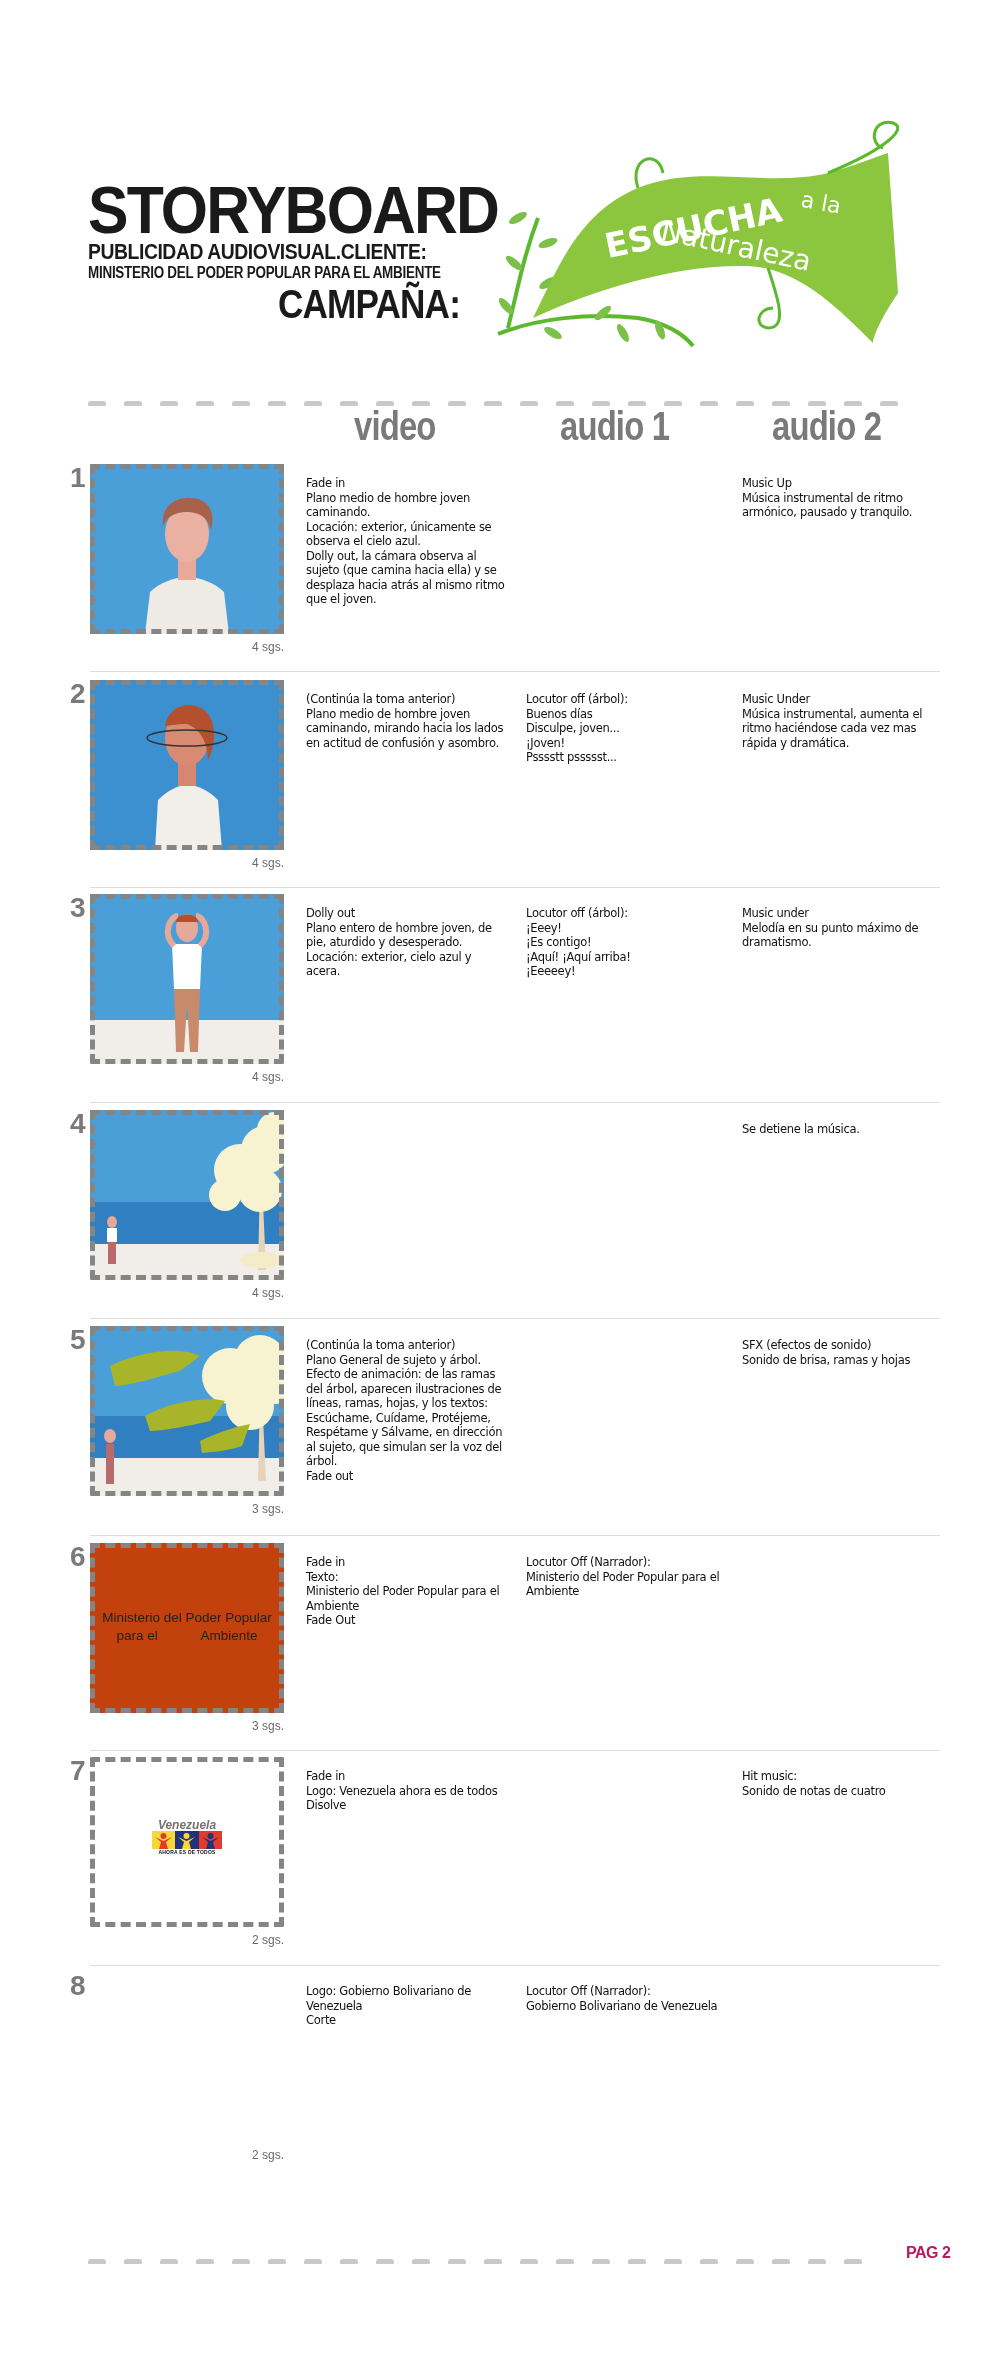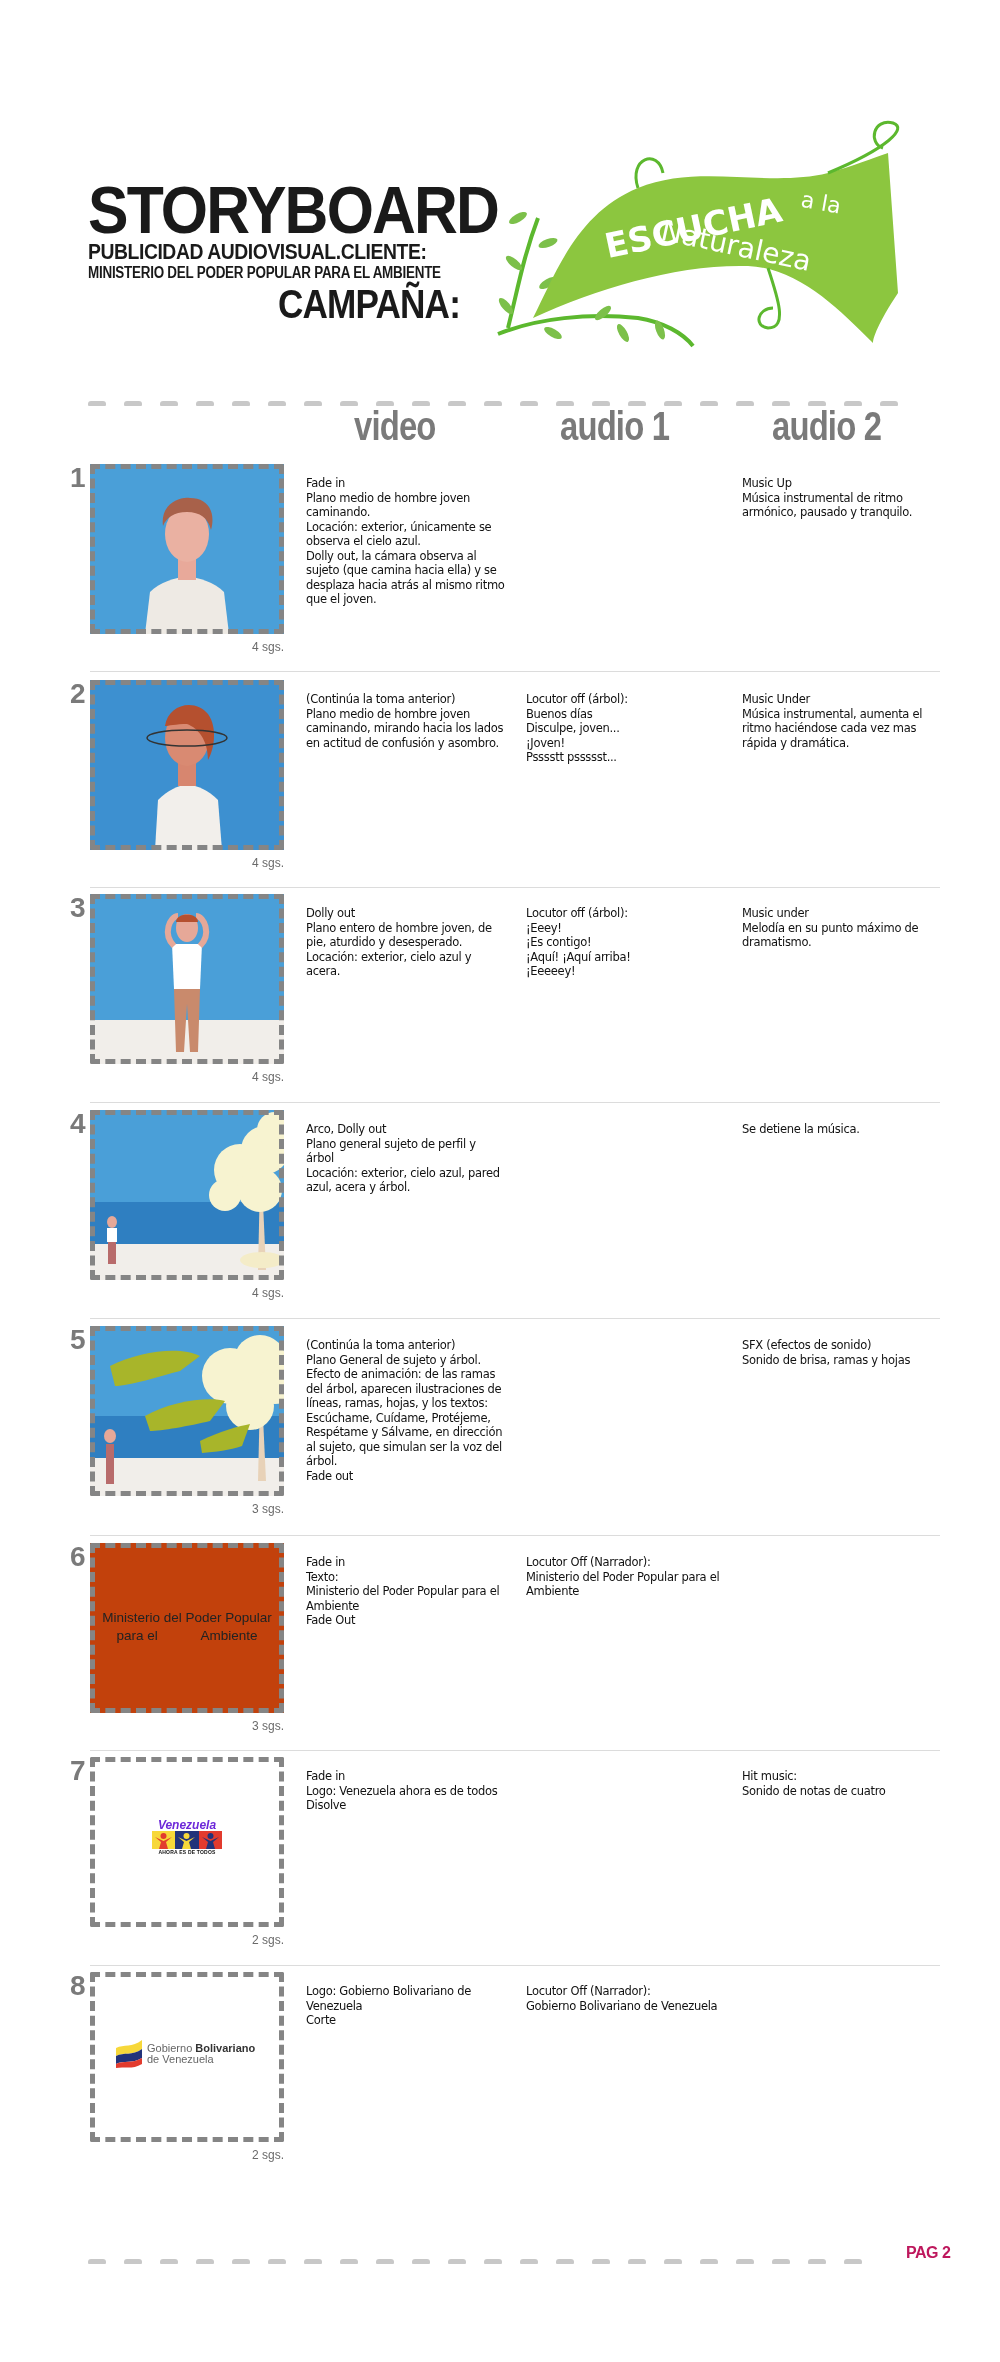--- a/index.html
+++ b/index.html
@@ -27,21 +27,21 @@
   .cell { position: absolute; top: 12px; font-family: "DejaVu Sans", sans-serif; font-size: 11.5px; line-height: 14.5px; color: #111; white-space: pre-line; letter-spacing: -0.3px; }
   .c-video { left: 236px; width: 200px; }
   .c-a1 { left: 456px; width: 200px; }
   .c-a2 { left: 672px; width: 200px; }
   .row-sep { position: absolute; left: 20px; width: 850px; height: 1px; background: #dcdcdc; }
 
   .ministry-text { position: absolute; left: 0; right: 0; top: 66px; text-align: center; font-size: 13.5px; line-height: 18px; color: #222; }
   .ministry-text b { font-weight: normal; margin-left: 39px; }
 
   .ven-logo { position: absolute; left: 62px; top: 62px; width: 70px; height: 40px; }
-  .ven-logo .vt { font-weight: bold; font-style: italic; font-size: 12px; color: #6d28d9; text-align: center; line-height: 12px; }
+  .ven-logo .vt { font-weight: bold; font-style: italic; font-size: 12px; color: #737373; text-align: center; line-height: 12px; }
   .ven-logo .vb { display: flex; height: 18px; }
   .ven-logo .vb div { flex: 1; position: relative; }
   .ven-logo .vs { font-size: 5px; font-weight: bold; text-align: center; letter-spacing: 0.2px; color: #111; }
 
   .gob-logo { position: absolute; left: 26px; top: 66px; width: 150px; height: 32px; display: flex; align-items: center; gap: 5px; }
   .gob-text { font-size: 11px; line-height: 11px; color: #666; }
   .gob-text b { color: #333; }
 
   .page-num { position: absolute; left: 906px; top: 2244px; font-weight: bold; font-size: 16px; color: #be185d; letter-spacing: -0.5px; }
 </style>
@@ -181,23 +181,20 @@
           <circle cx="185" cy="20" r="18"></circle>
           <circle cx="135" cy="85" r="16"></circle>
       </g>
       <rect x="18" y="118" width="8" height="36" fill="#b86b6b"></rect>
       <ellipse cx="22" cy="112" rx="5" ry="6" fill="#e6a898"></ellipse>
       <rect x="17" y="118" width="10" height="14" fill="#ffffff"></rect>
     </svg>
     <div class="frame-border"></div>
   </div>
   <div class="duration">4 sgs.</div>
-  <div class="cell c-video">Arco, Dolly out
-Plano general sujeto de perfil y árbol
-Locación: exterior, cielo azul, pared azul, acera y árbol.</div>
   <div class="cell c-a1"></div>
   <div class="cell c-a2">Se detiene la música.</div>
 </div>
 <div class="row-sep" style="left:90px; top:1318px; width:850px;"></div>
 
 <div class="scene" style="top:1326px; height:200px;">
   <div class="scene-num">5</div>
   <div class="frame">
     <svg width="194" height="170" viewBox="0 0 194 170">
       <rect width="194" height="170" fill="#4a9fd8"></rect>
@@ -276,34 +273,20 @@
 Logo: Venezuela ahora es de todos
 Disolve</div>
   <div class="cell c-a1"></div>
   <div class="cell c-a2">Hit music:
 Sonido de notas de cuatro</div>
 </div>
 <div class="row-sep" style="left:90px; top:1965px; width:850px;"></div>
 
 <div class="scene" style="top:1972px; height:200px;">
   <div class="scene-num">8</div>
-  <div class="frame" style="background:#fff;">
-    <div class="gob-logo">
-      <svg width="26" height="28" viewBox="0 0 26 28">
-        <path d="M0 8 C 8 4, 16 8, 26 0 L26 9 C 16 16, 8 12, 0 16 Z" fill="#f7d83a"></path>
-        <path d="M0 16 C 8 12, 16 16, 26 9 L26 18 C 16 24, 8 20, 0 24 Z" fill="#22337a"></path>
-        <path d="M0 24 C 8 20, 16 24, 26 18 L26 24 C 16 30, 8 26, 0 28 Z" fill="#e23b2e"></path>
-      </svg>
-      <div class="gob-text">
-        <div><span>Gobierno</span> <b>Bolivariano</b></div>
-        <div>de Venezuela</div>
-      </div>
-    </div>
-    <div class="frame-border"></div>
-  </div>
   <div class="duration">2 sgs.</div>
   <div class="cell c-video">Logo: Gobierno Bolivariano de Venezuela
 Corte</div>
   <div class="cell c-a1">Locutor Off (Narrador):
 Gobierno Bolivariano de Venezuela</div>
   <div class="cell c-a2"></div>
 </div>
 
 <div class="dash-rule" style="top:2250px; width:800px;">
   <span></span><span></span><span></span><span></span><span></span><span></span><span></span><span></span><span></span><span></span><span></span><span></span><span></span><span></span><span></span><span></span><span></span><span></span><span></span><span></span><span></span><span></span>

